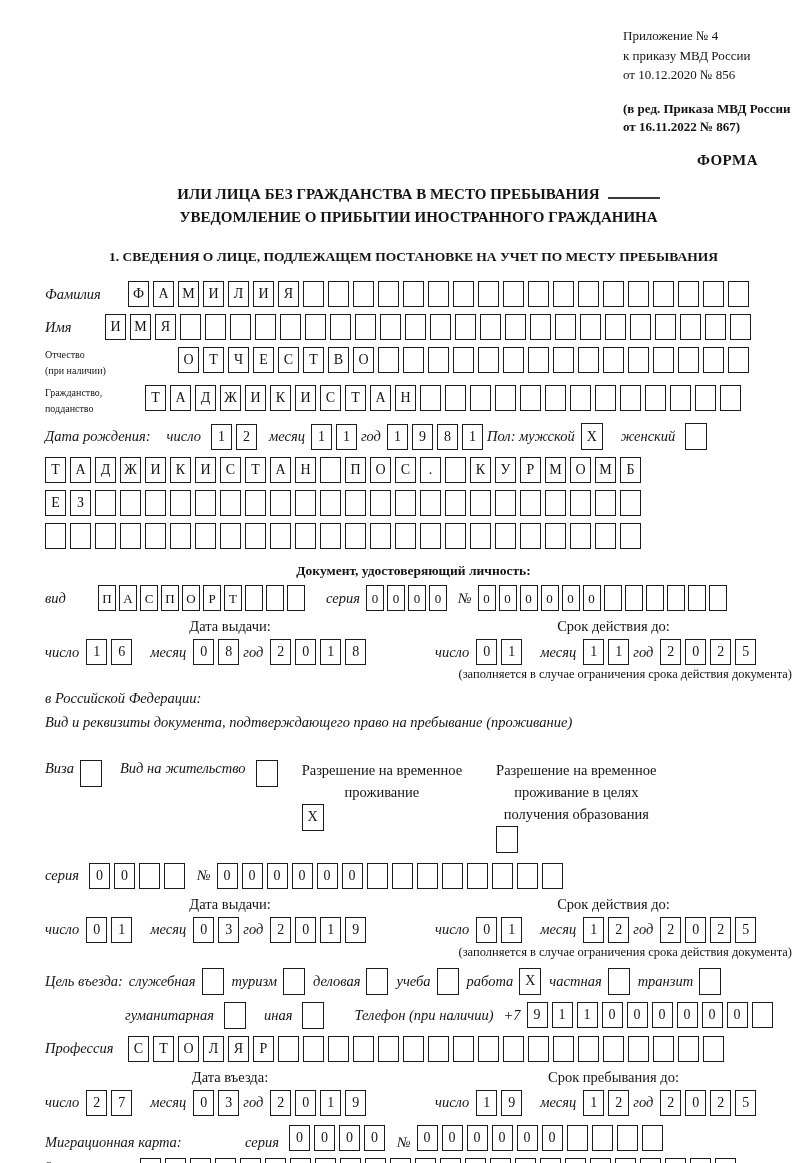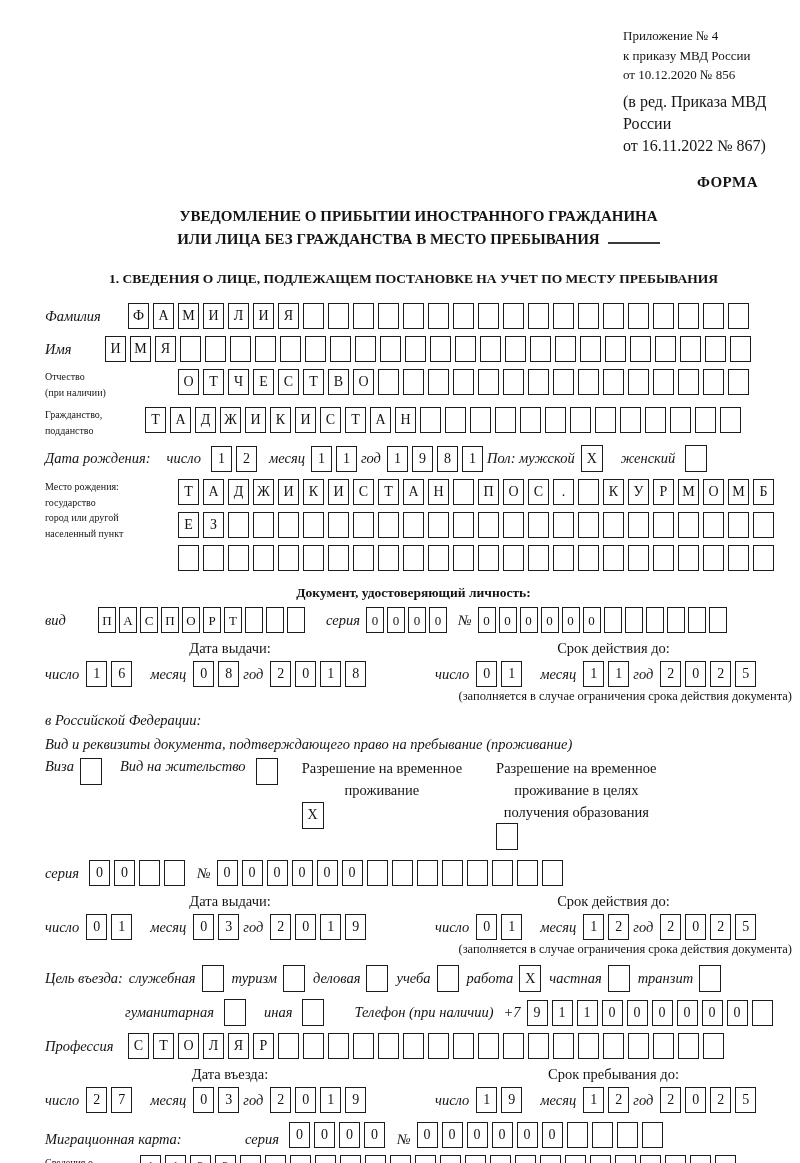--- a/index.html
+++ b/index.html
@@ -1,21 +1,21 @@
 <!DOCTYPE html>
 <html lang="ru"><head>
 <meta charset="utf-8">
 <style>
   html,body{margin:0;padding:0;background:#ffffff;}
   body{width:800px;font-family:"Liberation Serif","DejaVu Serif",serif;color:#141414;}
   .page{width:800px;height:1163px;box-sizing:border-box;padding:26px 8px 0 45px;overflow:hidden;position:relative;}
 
   
   .apx{margin-left:578px;font-size:13px;line-height:1.5;}
-  .apx-small{font-size:16px;line-height:1.4;margin-top:6px;}
+  .apx-small{font-size:13px;line-height:1.4;margin-top:15px;font-weight:bold;}
   .forma{text-align:right;padding-right:34px;font-weight:bold;font-size:15px;margin-top:16px;letter-spacing:.5px;}
 
   .title{text-align:center;font-weight:bold;font-size:15px;line-height:1.55;margin-top:14px;}
   .underline{display:inline-block;width:52px;border-bottom:2px solid #3a3a3a;margin-left:8px;}
 
   .sec-h{font-weight:bold;font-size:13.5px;text-align:center;margin:20px 0 16px -10px;}
   .center-h{font-weight:bold;font-size:13.5px;text-align:center;margin:2px 0 6px -10px;}
 
   .row{display:flex;align-items:center;margin-bottom:7px;}
   .row-top{display:flex;align-items:flex-start;margin-bottom:7px;}
@@ -37,43 +37,43 @@
 
   .dp{display:flex;margin-bottom:2px;}
   .dp-col-l{width:370px;flex:none;}
   .dp-col-r{flex:1;padding-left:20px;box-sizing:border-box;}
   .dp-head{text-align:center;font-size:14.5px;margin-bottom:4px;}
   .dg{display:flex;align-items:center;}
   .dg .lbl{margin-right:7px;}
   .dg .gap{width:14px;flex:none;}
   .note-r{text-align:right;font-size:12.5px;margin:1px 0 8px 0;}
 
-  .opt{display:flex;align-items:flex-start;}
+  .opt{display:flex;align-items:flex-start;margin-top:24px;}
   .opt-col{text-align:center;font-size:14.5px;line-height:1.5;}
 </style>
 </head>
 <body>
 
 <div class="page">
 
   <div class="apx">
     <div>Приложение № 4</div>
     <div>к приказу МВД России</div>
     <div>от 10.12.2020 № 856</div>
     <div class="apx-small">
       <div>(в ред. Приказа МВД России</div>
       <div>от 16.11.2022 № 867)</div>
     </div>
   </div>
 
   <div class="forma">ФОРМА</div>
 
   <div class="title">
+    <div><span>ИЛИ ЛИЦА БЕЗ ГРАЖДАНСТВА В МЕСТО ПРЕБЫВАНИЯ</span><span class="underline"></span></div>
     <div>УВЕДОМЛЕНИЕ О ПРИБЫТИИ ИНОСТРАННОГО ГРАЖДАНИНА</div>
-    <div><span>ИЛИ ЛИЦА БЕЗ ГРАЖДАНСТВА В МЕСТО ПРЕБЫВАНИЯ</span><span class="underline"></span></div>
   </div>
 
   <div class="sec-h">1. СВЕДЕНИЯ О ЛИЦЕ, ПОДЛЕЖАЩЕМ ПОСТАНОВКЕ НА УЧЕТ ПО МЕСТУ ПРЕБЫВАНИЯ</div>
 
   <div class="row">
     <span class="lbl w83">Фамилия</span>
     <span class="cells">
         <span class="box">Ф</span>
         <span class="box">А</span>
         <span class="box">М</span>
@@ -218,26 +218,20 @@
         <span class="box">8</span>
         <span class="box">1</span>
       </span>
     <span class="lbl mr6">Пол: мужской</span>
     <span class="chk">X</span>
     <span class="lbl mr10 ml18">женский</span>
     <span class="chk"></span>
   </div>
 
   <div class="row-top">
-    <span class="lblcol w133">
-      <div>Место рождения:</div>
-      <div>государство</div>
-      <div>город или другой</div>
-      <div>населенный пункт</div>
-    </span>
     <span class="stack">
       <span class="cells">
           <span class="box">Т</span>
           <span class="box">А</span>
           <span class="box">Д</span>
           <span class="box">Ж</span>
           <span class="box">И</span>
           <span class="box">К</span>
           <span class="box">И</span>
           <span class="box">С</span>

